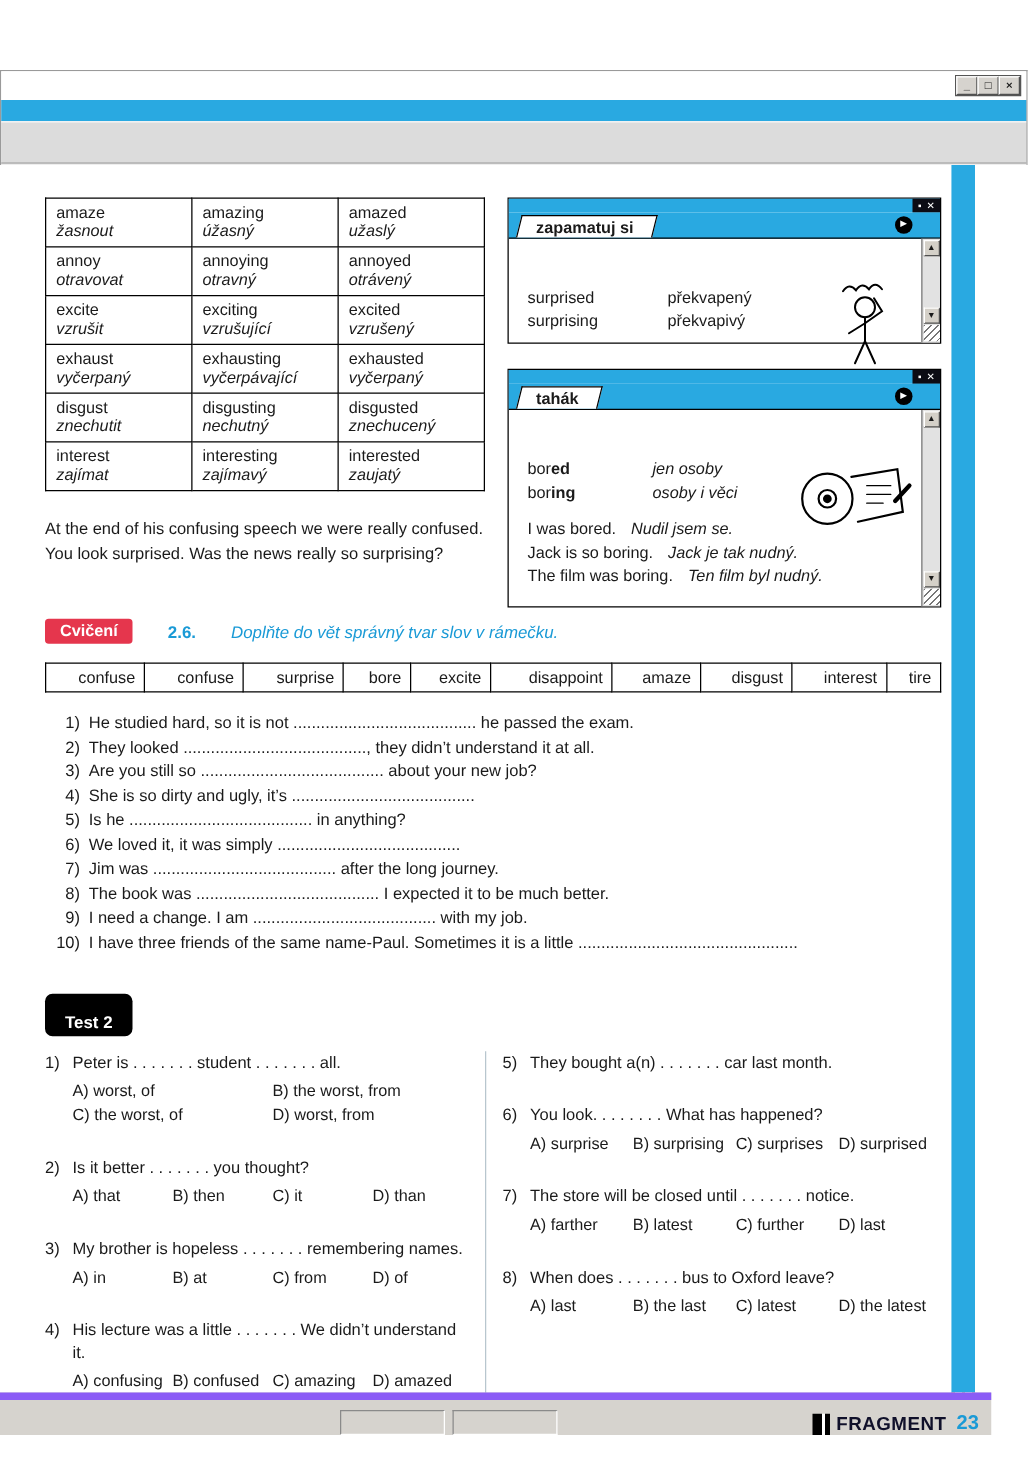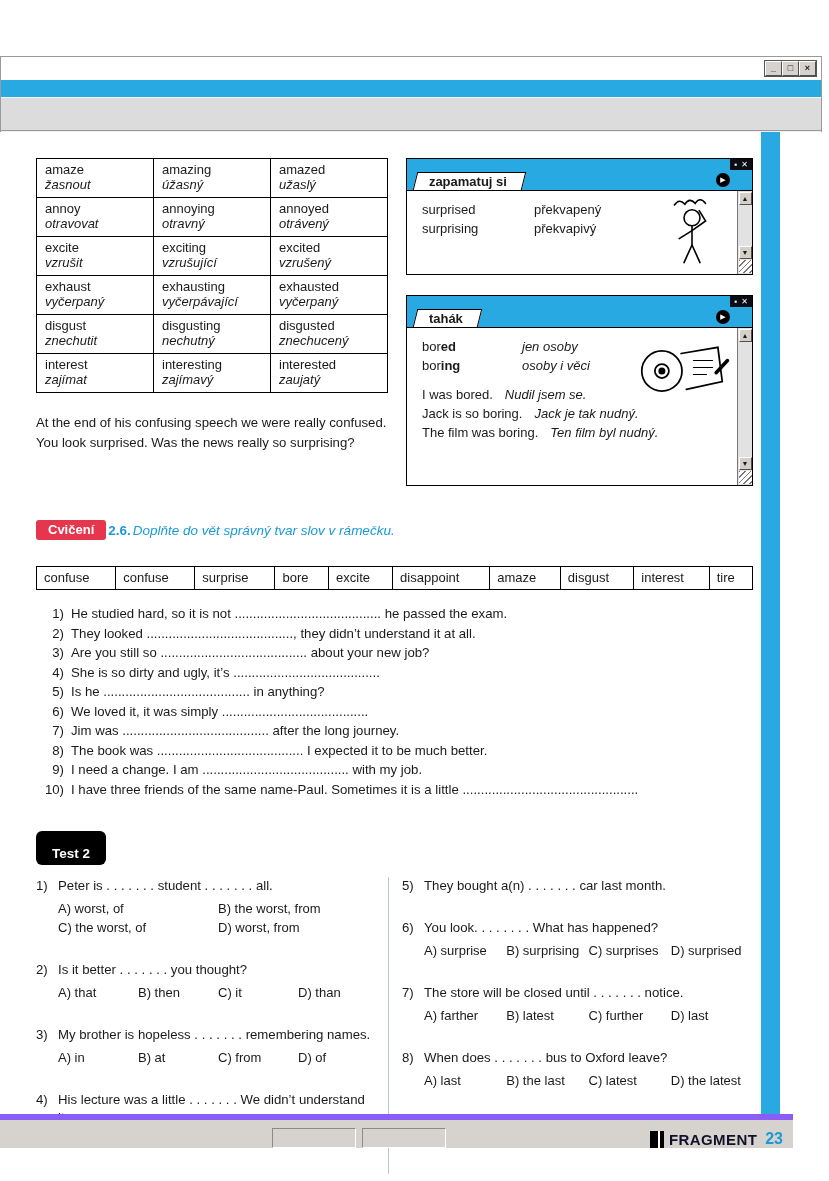--- a/index.html
+++ b/index.html
@@ -57,21 +57,21 @@
   .ib-topstrip { height: 11px; background: #29a9e1; display: flex; justify-content: flex-end; }
   .ib-minibtns { background: #0c0c14; color: #fff; font-size: 8px; line-height: 11px;
                  display: flex; align-items: center; gap: 4px; padding: 0 4px; }
   .ib-header { height: 21px; background: #29a9e1; border-bottom: 1px solid #000;
                display: flex; align-items: flex-end; padding-left: 8px; position: relative; }
   .ib-tab { background: #fff; border: 1px solid #000; border-bottom: none; transform: skewX(-14deg);
             padding: 1px 16px 1px 13px; font-weight: bold; font-size: 13px; }
   .ib-tab > span { display: inline-block; transform: skewX(14deg); }
   .ib-arrowbtn { position: absolute; right: 22px; top: 3px; width: 14px; height: 14px; border-radius: 50%;
                  background: #000; color: #fff; font-size: 7px; line-height: 14px; text-align: center; }
-  .ib-body { position: relative; height: calc(100% - 32px); padding: 9px 26px 6px 15px; font-size: 13px; }
+  .ib-body { position: relative; height: calc(100% - 32px); padding: 9px 26px 6px 15px; font-size: 13px; margin-top: 28px; }
   .ib-scroll { position: absolute; top: 32px; right: 0; bottom: 0; width: 15px; background: #e2e2e2;
                border-left: 1px solid #777; display: flex; flex-direction: column;
                justify-content: space-between; align-items: center; padding: 1px 0; }
   .sb-btn { width: 13px; height: 13px; background: #d4d0c8; border: 1px solid; border-color: #fff #505050 #505050 #fff;
             font-size: 7px; line-height: 11px; text-align: center; }
   .sb-bottom { display: flex; flex-direction: column; align-items: center; gap: 1px; }
   .sb-grip { width: 13px; height: 13px; background-color: #fff;
              background-image: repeating-linear-gradient(135deg, #777 0 1px, transparent 1px 4px); }
 
   .rb-row { display: grid; grid-template-columns: 112px 1fr; line-height: 19px; width: 225px; }
@@ -80,27 +80,27 @@
   .cartoon.roll { right: 20px; top: 8px; }
 
   .cb-row { display: grid; grid-template-columns: 100px 1fr; line-height: 19px; width: 215px; }
   .cb-row .cz { font-style: italic; }
   .cb-ex { line-height: 19px; }
   .cb-ex i { margin-left: 12px; }
   .cb-examples { margin-top: 10px; }
   .bold { font-weight: bold; }
 
   
-  .cviceni-header { margin-top: 34px; display: flex; align-items: center; gap: 2px; }
+  .cviceni-header { margin-top: 9px; display: flex; align-items: center; gap: 28px; }
   .badge-red { background: #e5364d; color: #fff; font-weight: bold; font-size: 13px;
                padding: 2px 12px 3px; border-radius: 3px; }
   .ex-num { color: #1a9ad6; font-weight: bold; font-size: 13.5px; }
   .ex-instr { color: #1a9ad6; font-style: italic; font-size: 13.5px; }
 
-  .wordbank { margin-top: 26px; width: 100%; border-collapse: collapse; }
+  .wordbank { margin-top: 15px; width: 100%; border-collapse: collapse; text-align: right; }
   .wordbank td { border: 1px solid #000; font-size: 13px; padding: 3px 7px 4px; }
 
   .items { margin-top: 14px; }
   .item { display: flex; line-height: 19.5px; font-size: 13.2px; }
   .item-num { width: 28px; text-align: right; margin-right: 7px; flex: none; }
 
   
   .test-badge { margin-top: 32px; display: inline-block; background: #000; color: #fff; font-weight: bold;
                 font-size: 13.5px; padding: 15px 16px 4px; border-radius: 6px; }
   .test-grid { margin-top: 12px; display: flex; }

